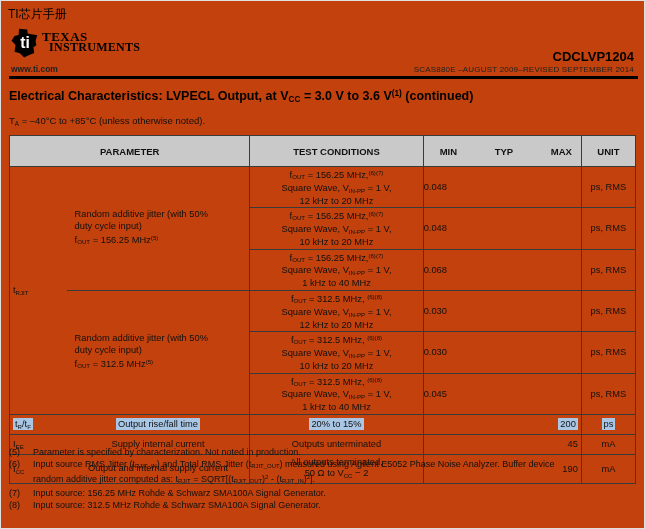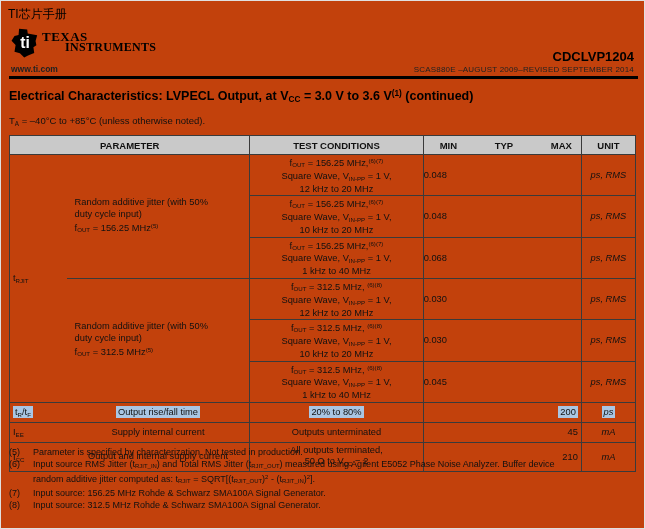--- a/index.html
+++ b/index.html
@@ -7,49 +7,49 @@
   html,body { background:#fff; }
   body { font-family:"Liberation Sans","DejaVu Sans",sans-serif; color:var(--ink); }
   .page { position:relative; width:645px; height:529px; background:#c2410c; border:1px solid #e0e0e0; overflow:hidden; }
 
   .page-label { position:absolute; top:5px; left:7px; font-size:12px; color:#000; }
 
   .logo-block { position:absolute; top:27px; left:10px; display:flex; align-items:flex-start; }
   .logo-mark { width:27px; height:30px; }
   .brand-text { margin-left:4px; margin-top:3px; font-family:"Liberation Serif","DejaVu Serif",serif; font-weight:bold; color:#000; line-height:11px; }
   .brand-line1 { font-size:13px; letter-spacing:0.5px; }
-  .brand-line2 { font-size:12px; margin-left:23px; letter-spacing:0.3px; }
+  .brand-line2 { font-size:12px; margin-left:7px; letter-spacing:0.3px; }
 
   .part-number { position:absolute; top:48px; right:10px; font-size:13px; font-weight:bold; color:#000; }
   .doc-ref { position:absolute; top:64px; right:10px; font-size:8px; color:#222; letter-spacing:0.2px; }
   .website { position:absolute; top:63px; left:10px; font-size:8.5px; font-weight:bold; color:#222; text-decoration:none; }
   .header-rule { position:absolute; top:75px; left:8px; width:629px; height:3px; background:#000; }
 
   .section-title { position:absolute; top:88px; left:8px; font-size:12.5px; font-weight:bold; color:#000; }
   .temp-note { position:absolute; top:114px; left:8px; font-size:9.5px; color:#111; }
 
   sub { font-size:0.66em; vertical-align:-0.25em; }
   sup { font-size:0.66em; vertical-align:0.45em; }
 
   .table-wrap { position:absolute; top:134px; left:8px; }
   table { border-collapse:collapse; table-layout:fixed; width:627px; border:1.5px solid #222; }
   th, td { border:1px solid var(--line); font-size:9.3px; color:#111; overflow:hidden; }
-  th { background:var(--thbg); height:19px; font-size:9.5px; }
+  th { background:var(--thbg); height:31px; font-size:9.5px; }
   .mtm-h { display:flex; justify-content:space-between; padding:0 9px 0 16px; }
   tr.jr { height:36px; }
   tr.sr { height:20px; }
   tr.lr { height:29px; }
   td.sym { border-right:none; vertical-align:middle; text-align:left; padding-left:3px; }
   td.desc { border-left:none; vertical-align:middle; text-align:left; padding-left:8px; line-height:11.5px; }
   td.sym2 { border-right:none; vertical-align:middle; text-align:left; padding-left:3px; }
   td.desc2 { border-left:none; vertical-align:middle; text-align:center; line-height:11px; }
   td.cond { text-align:center; vertical-align:middle; line-height:11.5px; }
   td.val { vertical-align:middle; }
   td.val.right { text-align:right; padding-right:3px;margin-top:21px; }
-  td.unit { text-align:center; vertical-align:middle;font-style:italic; }
+  td.unit { text-align:center; vertical-align:middle; }
   .hl { background:var(--hl); padding:1px 2px; }
 
   .footnotes { position:absolute; top:446px; left:8px; width:632px; font-size:9px; line-height:11.5px; color:#111; }
   .fn { display:flex; }
   .fn-num { width:24px; flex:none; }
   .fn-text { flex:1; }
 </style>
 </head>
 <body>
 
@@ -129,46 +129,46 @@
       </tr>
       <tr class="jr">
         <td class="cond">f<sub>OUT</sub> = 312.5 MHz, <sup>(6)(8)</sup><br>Square Wave, V<sub>IN-PP</sub> = 1 V,<br>1 kHz to 40 MHz</td>
         <td class="val">0.045</td>
         <td class="unit">ps, RMS</td>
       </tr>
 
       <tr class="sr">
         <td class="sym2"><span class="hl">t<sub>R</sub>/t<sub>F</sub></span></td>
         <td class="desc2"><span class="hl">Output rise/fall time</span></td>
-        <td class="cond"><span class="hl">20% to 80%</span></td>
+        <td class="cond"><span class="hl">20% to 15%</span></td>
         <td class="val right"><span class="hl">200</span></td>
         <td class="unit"><span class="hl">ps</span></td>
       </tr>
       <tr class="sr">
         <td class="sym2">I<sub>EE</sub></td>
         <td class="desc2">Supply internal current</td>
         <td class="cond">Outputs unterminated</td>
         <td class="val right">45</td>
         <td class="unit">mA</td>
       </tr>
       <tr class="lr">
         <td class="sym2">I<sub>CC</sub></td>
         <td class="desc2">Output and internal supply current</td>
         <td class="cond">All outputs terminated,<br>50 Ω to V<sub>CC</sub> − 2</td>
-        <td class="val right">210</td>
+        <td class="val right">190</td>
         <td class="unit">mA</td>
       </tr>
     </tbody>
       </table>
   </div>
 
   <div class="footnotes">
     <div class="fn">
       <span class="fn-num">(5)</span>
-      <span class="fn-text">Parameter is specified by characterization. Not tested in production.</span>
+      <span class="fn-text">Parameter is specified by characterization. Not noted in production.</span>
     </div>
     <div class="fn">
       <span class="fn-num">(6)</span>
       <span class="fn-text">Input source RMS Jitter (t<sub>RJIT_IN</sub>) and Total RMS Jitter (t<sub>RJIT_OUT</sub>) measured using Agilent E5052 Phase Noise Analyzer. Buffer device<br>random additive jitter computed as: t<sub>RJIT</sub> = SQRT[(t<sub>RJIT_OUT</sub>)<sup>2</sup> - (t<sub>RJIT_IN</sub>)<sup>2</sup>].</span>
     </div>
     <div class="fn">
       <span class="fn-num">(7)</span>
       <span class="fn-text">Input source: 156.25 MHz Rohde &amp; Schwarz SMA100A Signal Generator.</span>
     </div>
     <div class="fn">

